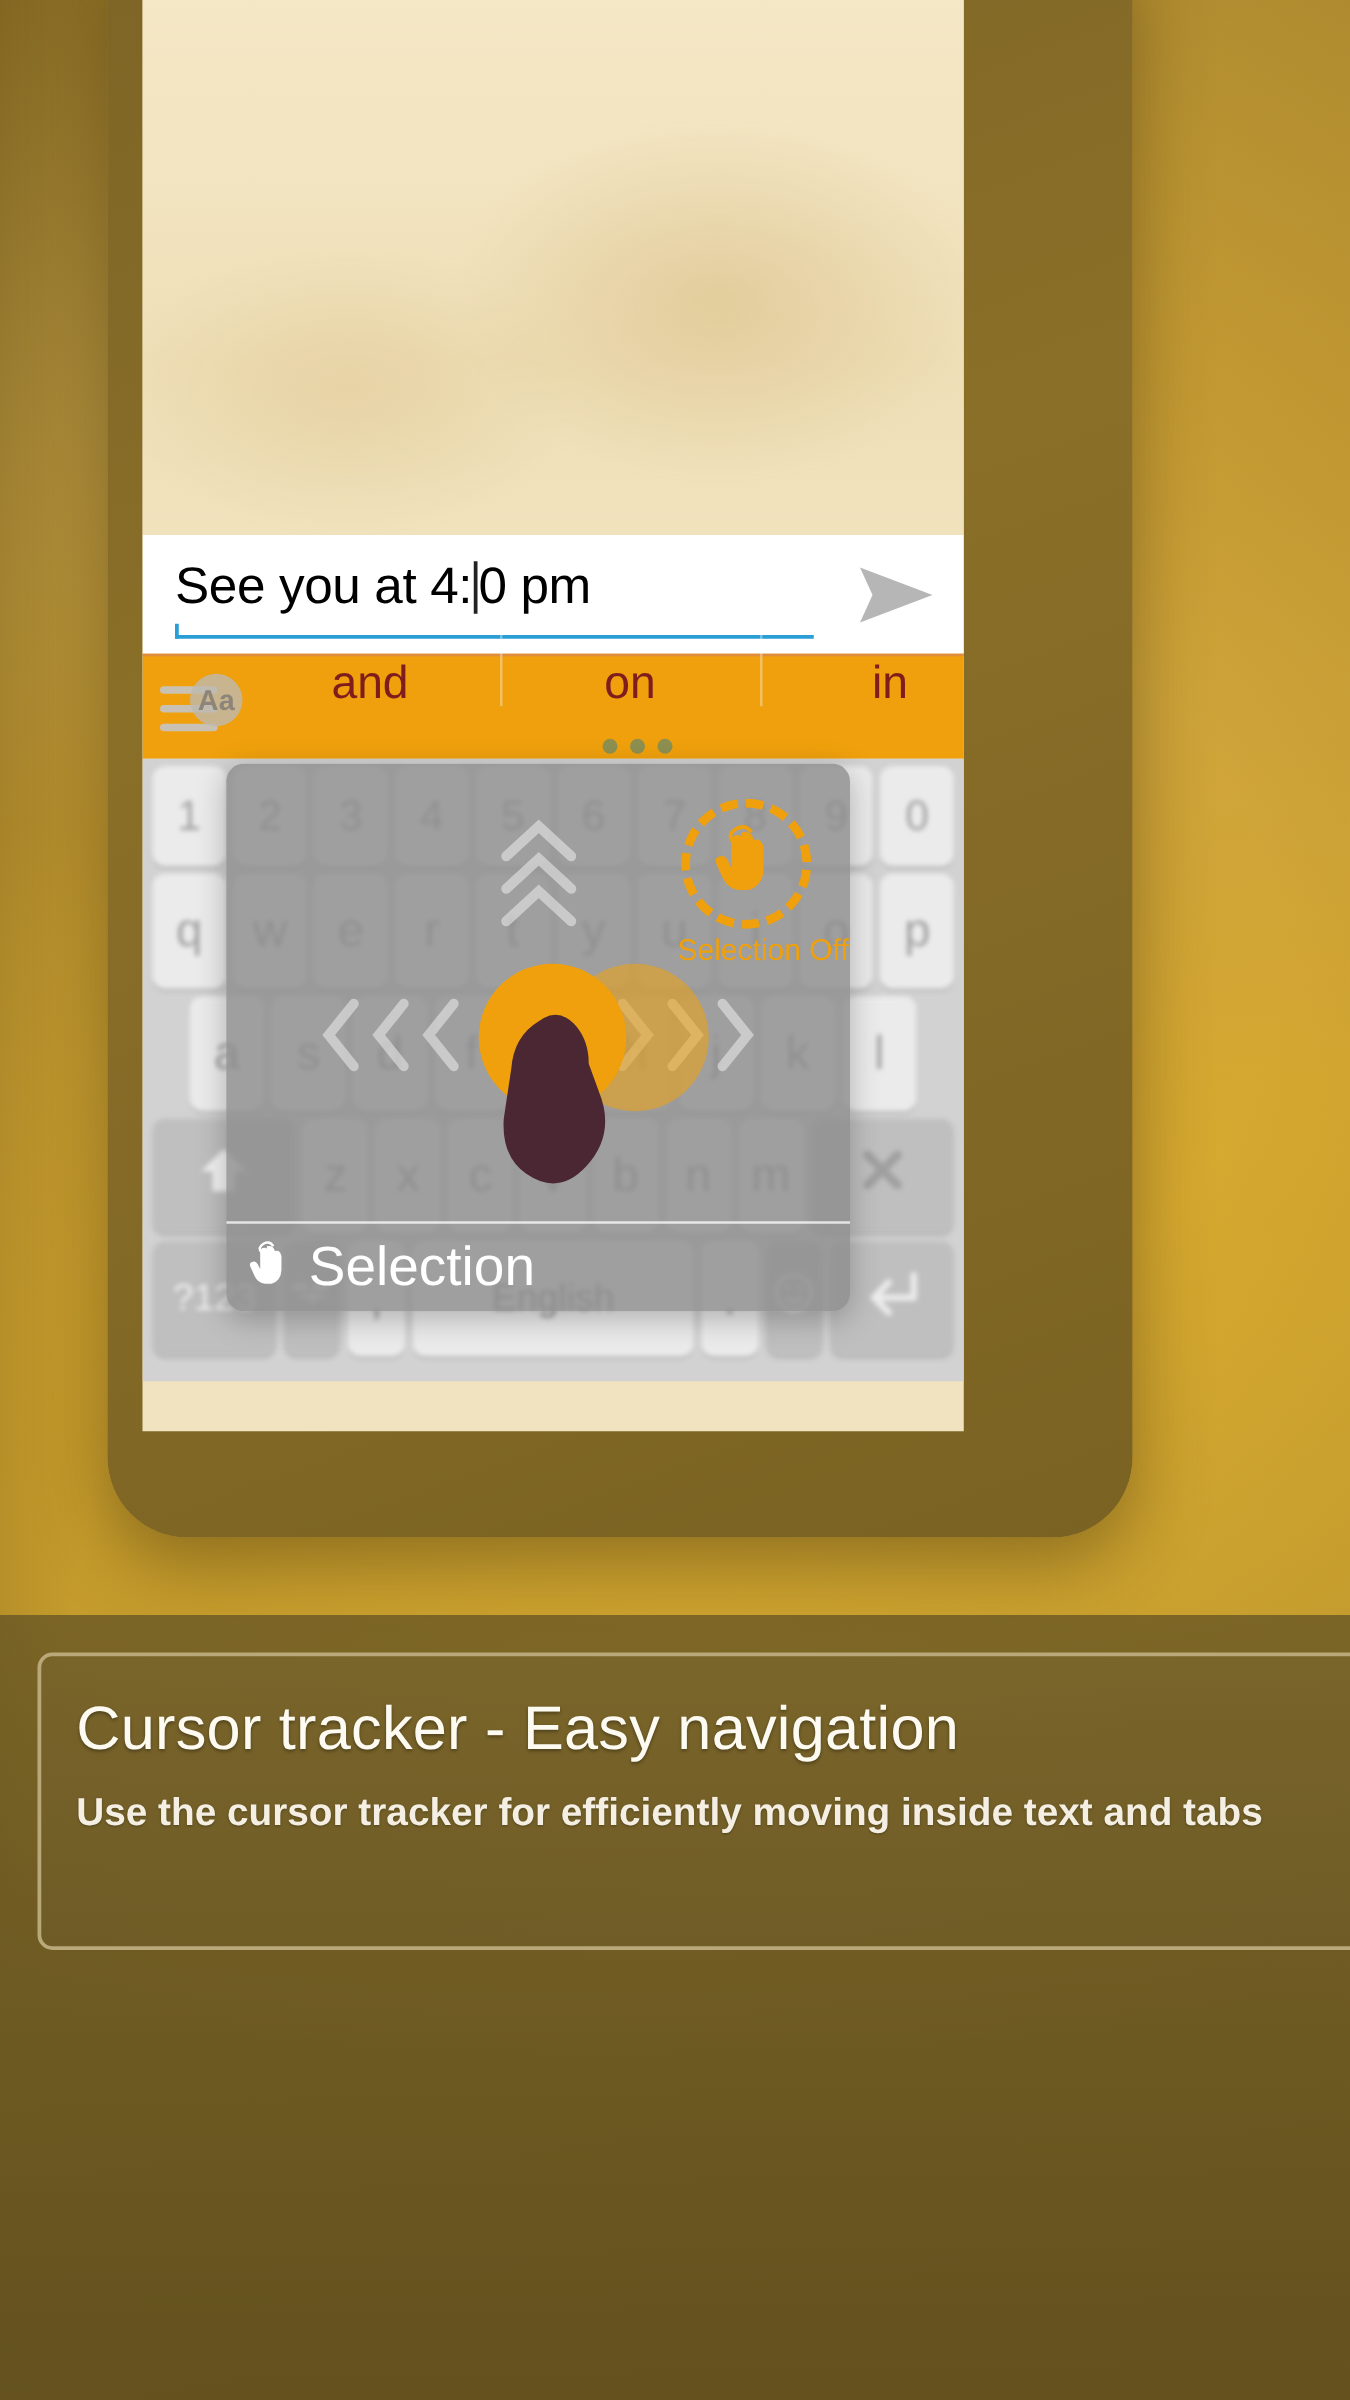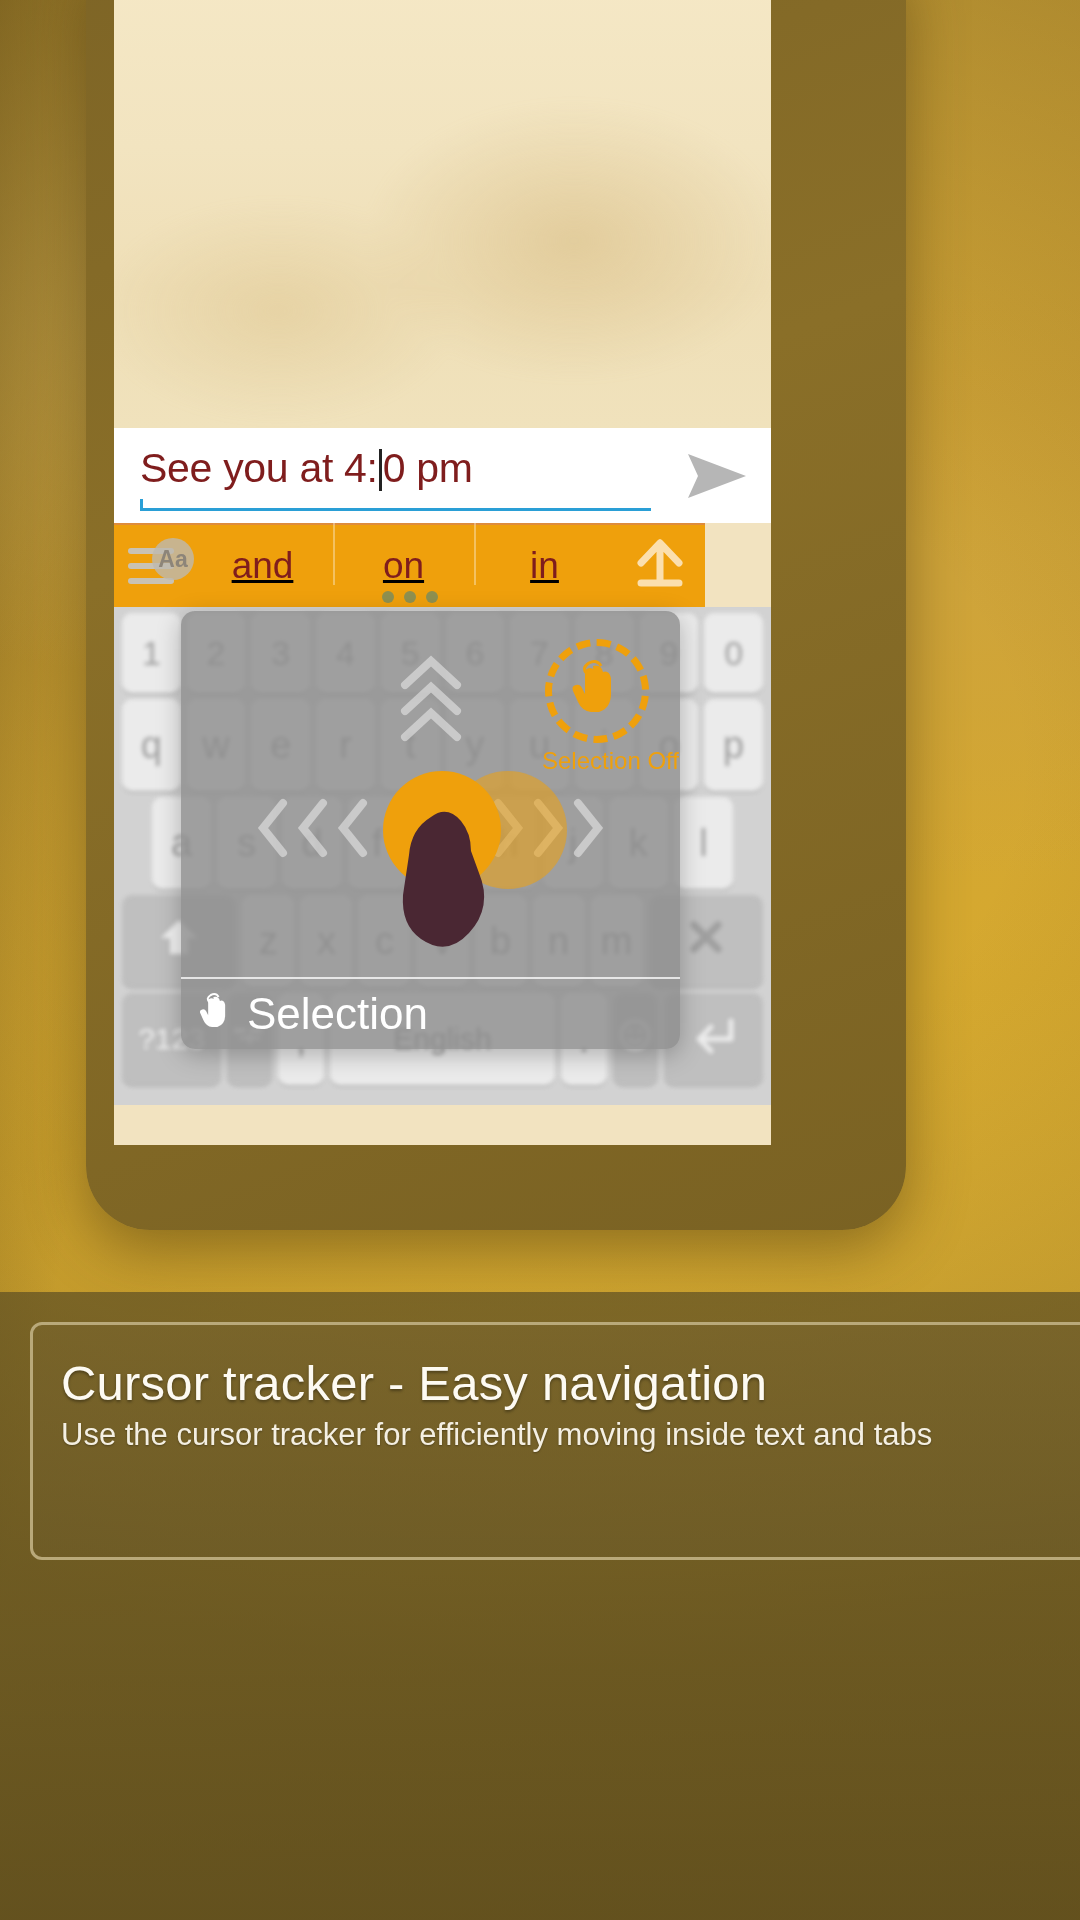--- a/index.html
+++ b/index.html
@@ -48,21 +48,21 @@
     filter:blur(6px);
   }
 
   
   .input-row {
     position:absolute; left:0; top:468px; width:657px; height:95px;
     background:#ffffff; display:flex; align-items:center;
   }
   .input-wrap { position:relative; margin-left:26px; flex:1; }
   .input-text {
-    font-size:41px; color:#7f1d1d; letter-spacing:-.3px;
+    font-size:41px; color:#000000; letter-spacing:-.3px;
     white-space:nowrap; line-height:1;
     padding-bottom:12px;
   }
   .caret {
     display:inline-block; width:3px; height:42px; background:#222;
     vertical-align:-9px; margin:0 1px;
   }
   .input-underline {
     position:absolute; left:0; right:12px; bottom:-8px; height:3px;
     background:#2a9fd6;
@@ -70,24 +70,23 @@
   .input-underline:before {
     content:""; position:absolute; left:0; bottom:0; width:3px; height:12px; background:#2a9fd6;
   }
   .send-btn {
     width:108px; display:flex; align-items:center; justify-content:center;
   }
   .send-btn svg { display:block; }
 
   
   .sugg {
-    position:absolute; left:0; top:563px; width:591px; height:84px;
-    background:#efa00c; display:flex; align-items:center;
+    position:absolute; left:0; top:563px; width:792px; height:84px;
+    background:#efa00c; display:flex; 
     border-top:2px solid #de8c3d;
-    text-decoration:underline;
   }
   .sugg-menu { width:78px; position:relative; height:84px; }
   .hamburger { position:absolute; left:14px; top:24px; }
   .hamburger i {
     display:block; width:46px; height:6px; background:#c9c2b4; border-radius:3px; margin-bottom:9px;
   }
   .aa-badge {
     position:absolute; left:38px; top:14px; width:42px; height:42px; border-radius:50%;
     background:rgba(190,185,175,.8); color:#8d8579; font-size:23px;
     display:flex; align-items:center; justify-content:center; font-weight:600;
@@ -181,22 +180,23 @@
     position:absolute; left:30px; top:1322px; width:1064px; height:238px;
     border:3px solid #b9a97a; border-radius:12px;
     background:linear-gradient(180deg, rgba(120,100,45,.55), rgba(110,92,40,.62));
     padding:30px 28px;
   }
   .caption-title {
     color:#fdfaf2; font-size:49px; letter-spacing:.2px;
     text-shadow:0 2px 3px rgba(0,0,0,.35);
   }
   .caption-sub {
-    color:#f4efe2; font-size:31px; line-height:1.42; margin-top:2px;
+    color:#f4efe2; font-size:31px; line-height:1.42; margin-top:17px;
     text-shadow:0 1px 2px rgba(0,0,0,.3);
+    font-weight:bold;
   }
   .caption-band {
     position:absolute; left:0; top:1292px; width:1080px; height:628px;
     background:linear-gradient(180deg, rgba(95,80,35,.72) 0%, rgba(80,67,28,.80) 100%);
   }
 </style>
 </head>
 <body>
 
 <div class="bg"></div>

